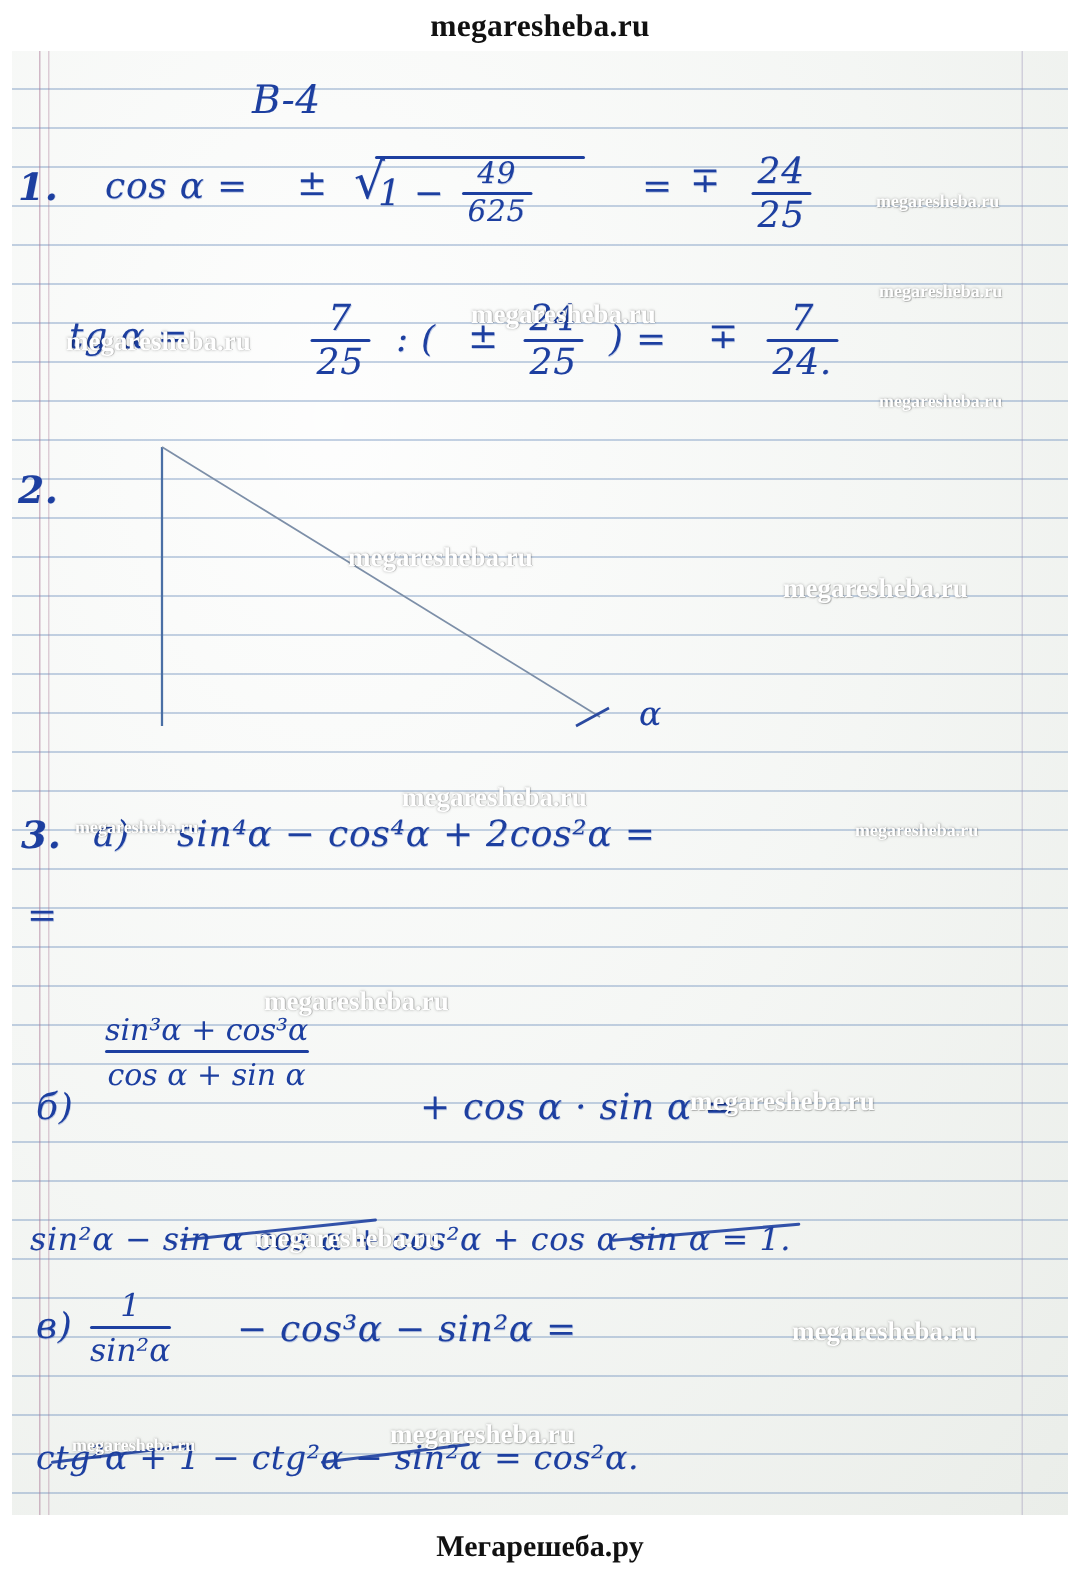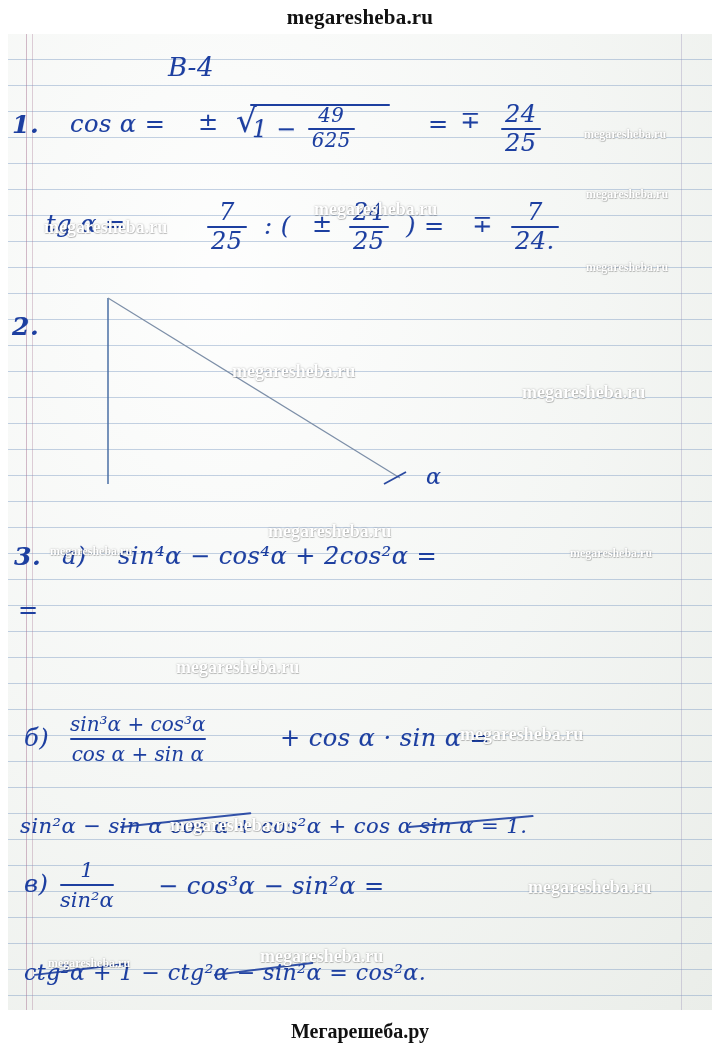--- a/index.html
+++ b/index.html
@@ -271,21 +271,21 @@
   <div class="hw line" style="left:54px; top:508px;">а)</div>
 
   <div class="hw line" style="left:110px; top:508px;">sin⁴α − cos⁴α + 2cos²α =</div>
 
   <div class="hw line" style="left:10px; top:562px;">=</div>
 
 
 
   <div class="hw line" style="left:16px; top:690px;">б)</div>
 
-  <div class="fracblock" style="left:62px; top:678px;">
+  <div class="fracblock" style="left:62px; top:640px;">
     <span class="n">sin³α + cos³α</span>
     <span class="l"></span>
     <span class="d">cos α + sin α</span>
   </div>
 
   <div class="hw line" style="left:272px; top:690px;">+ cos α · sin α =</div>
 
   <div class="hw line" style="left:12px; top:780px; font-size:21px;">sin²α − sin α cos α + cos²α + cos α sin α = 1.</div>
   <div class="strike" style="left:112px; top:792px; width:132px; transform:rotate(-6deg);"></div>
   <div class="strike" style="left:400px; top:792px; width:126px; transform:rotate(-5deg);"></div>

